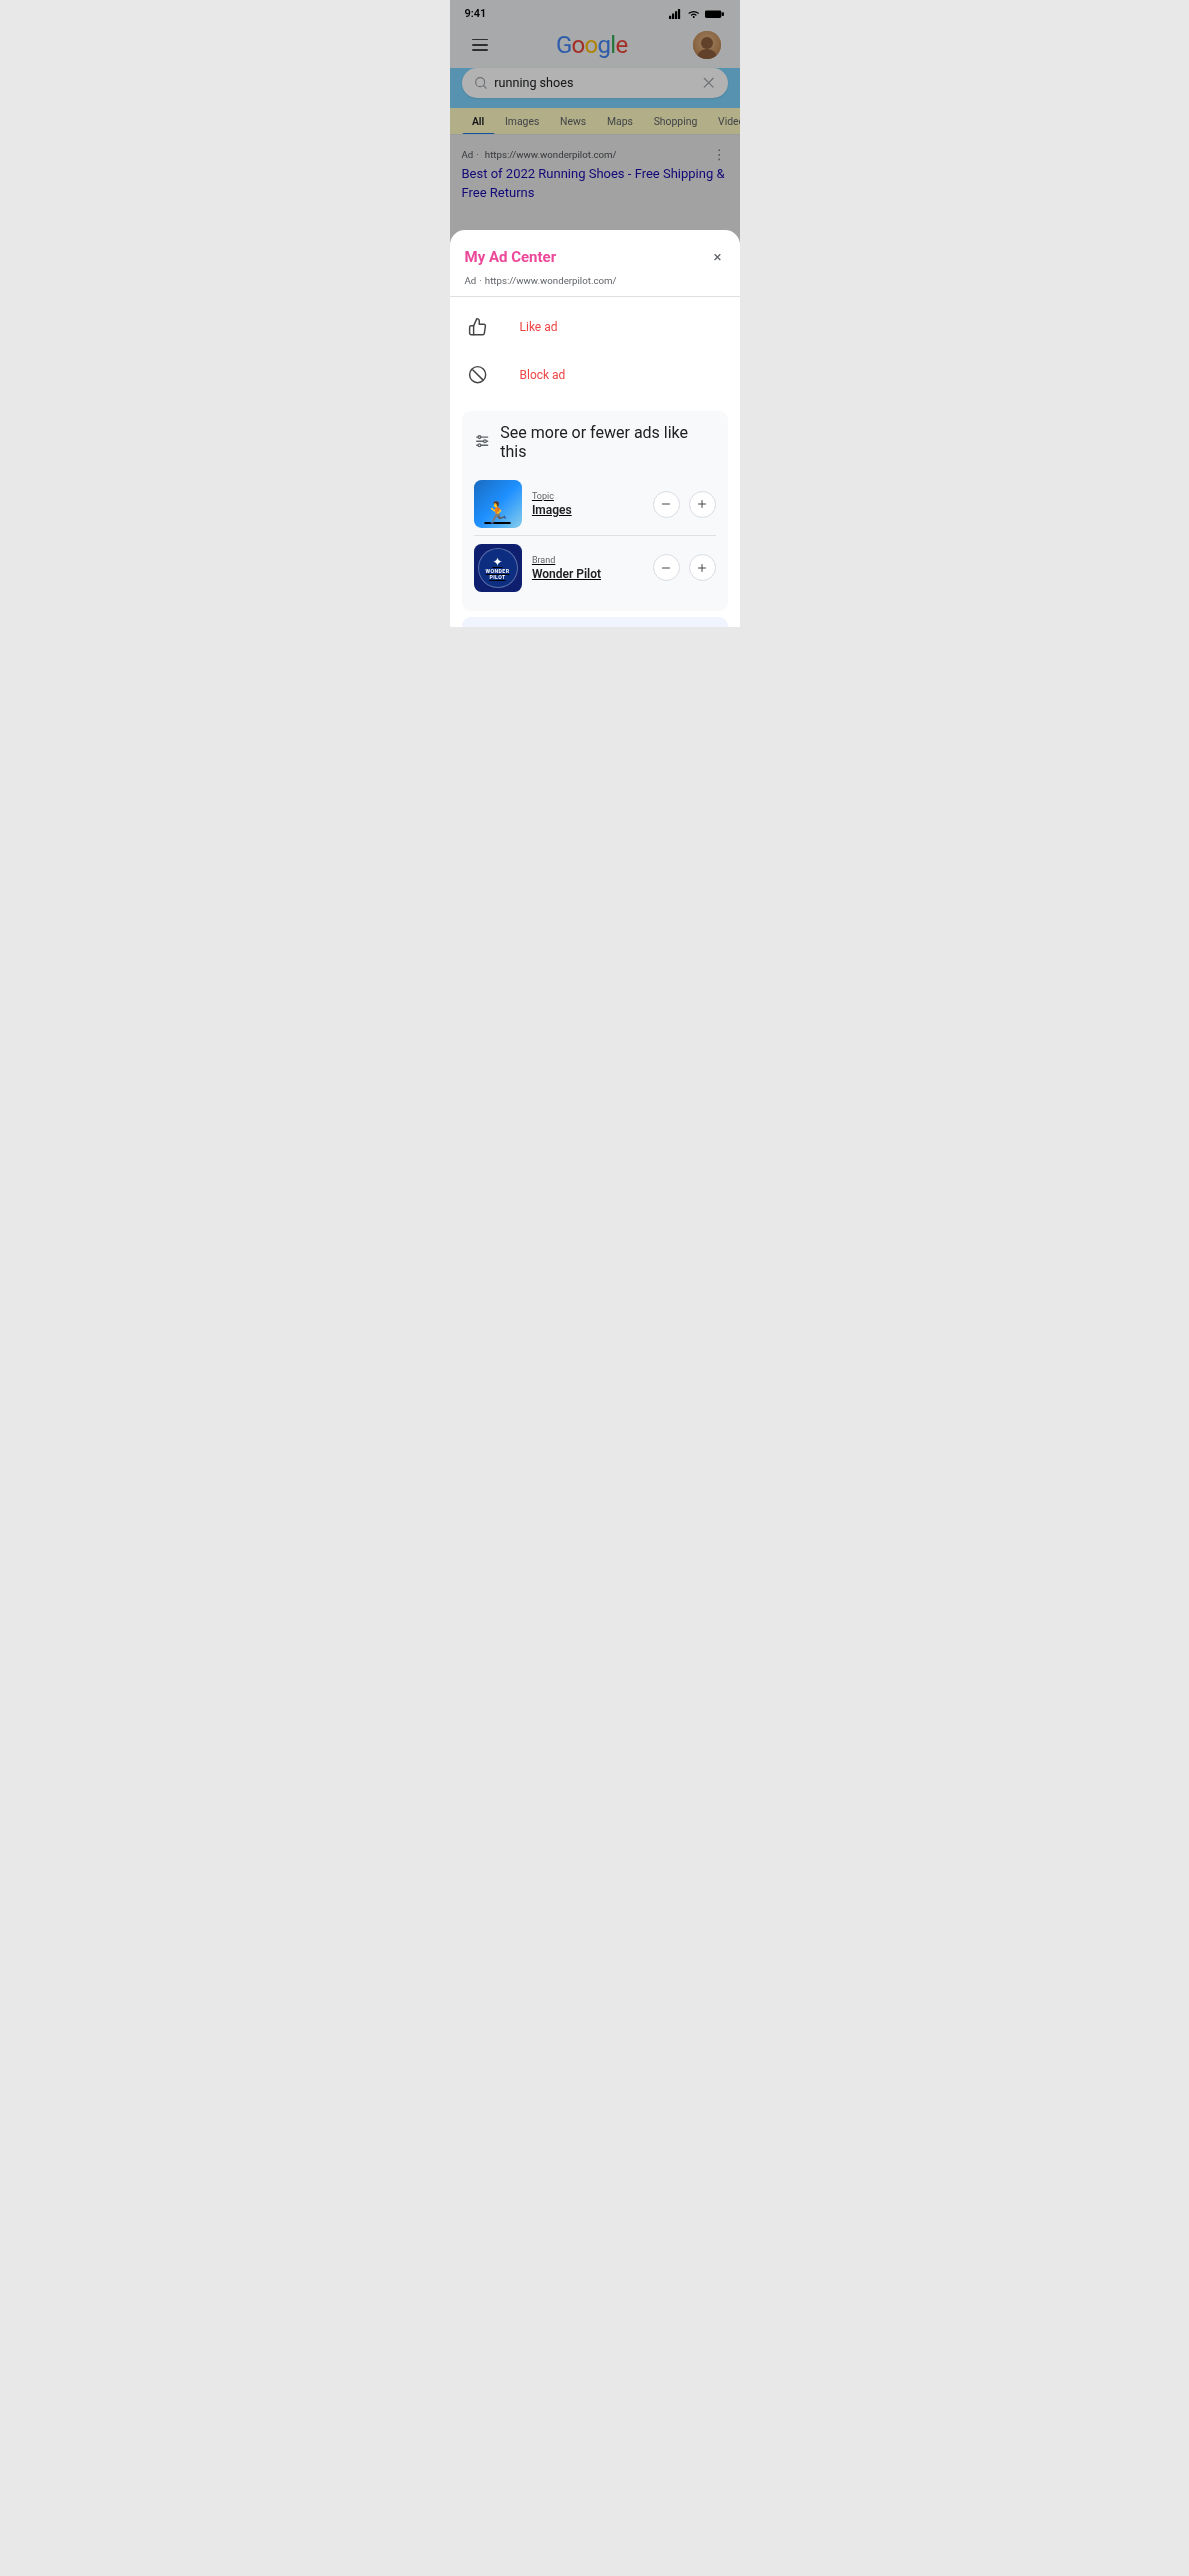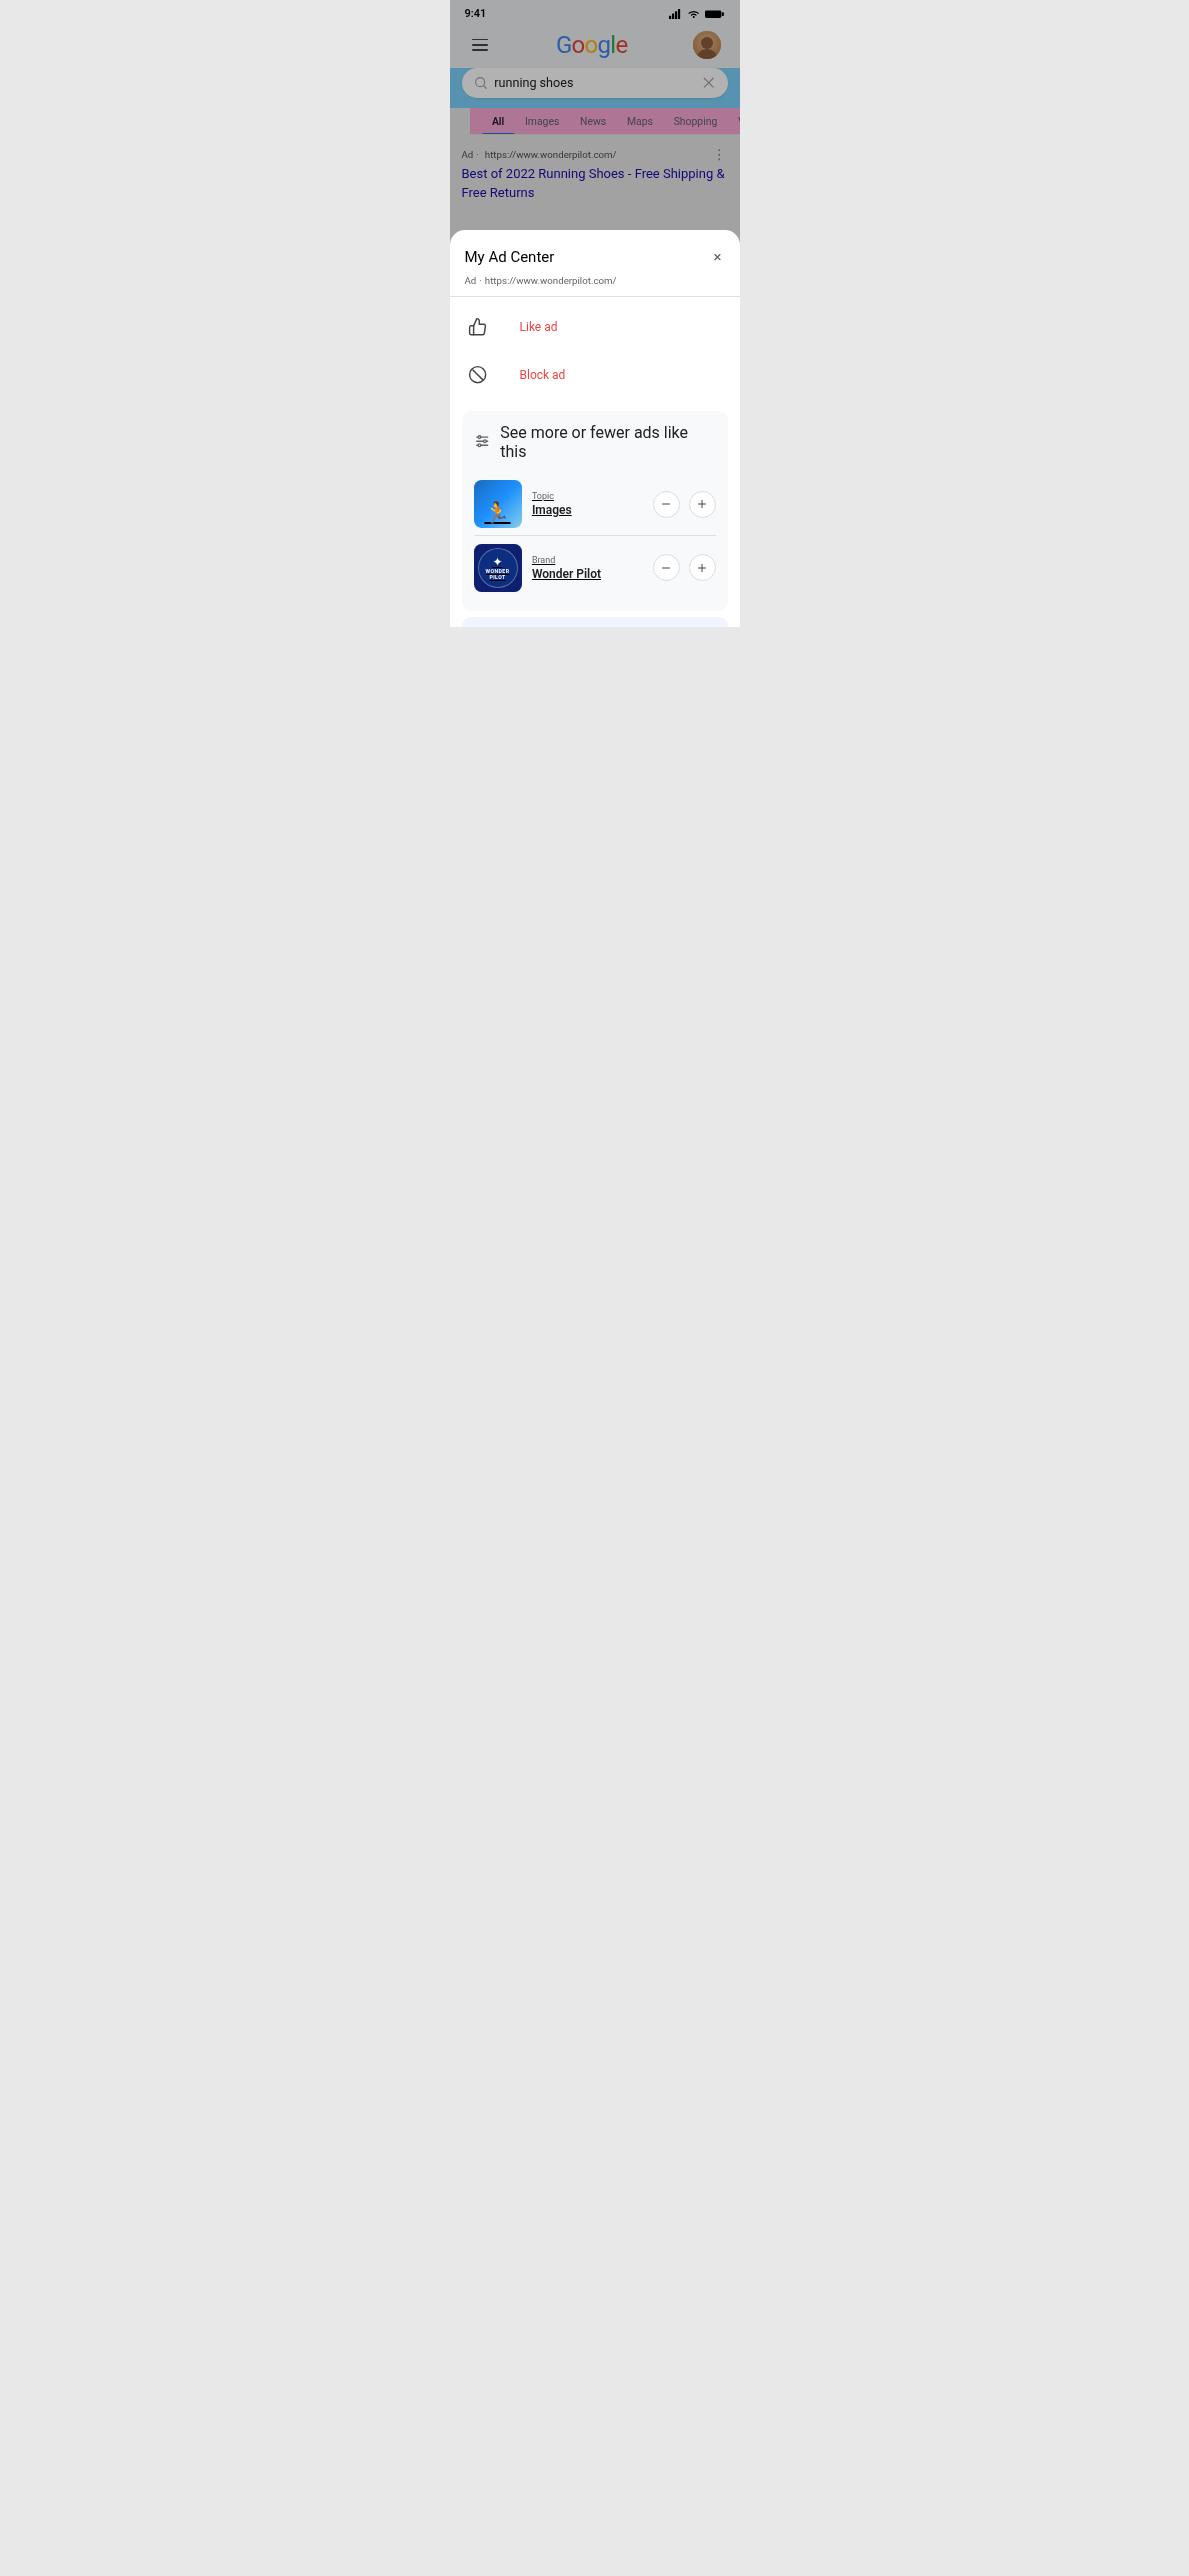--- a/index.html
+++ b/index.html
@@ -128,27 +128,26 @@
       color: #202124;
     }
     .search-clear {
       color: #9aa0a6;
       font-size: 13.4px;
       cursor: pointer;
     }
 
     
     .tabs {
-      background: #f9a8d4;
+      background: #fef9c3;
       display: flex;
       gap: 0;
       padding: 0 12px;
       border-bottom: 0.7px solid #e0e0e0;
       overflow-x: auto;
-      margin-left: 20px;
     }
     .tabs::-webkit-scrollbar { display: none; }
     .tab {
       padding: 7.4px 10.4px 6px;
       font-size: 10.4px;
       color: #5f6368;
       white-space: nowrap;
       cursor: pointer;
       position: relative;
     }
@@ -224,22 +223,22 @@
       top: 230px;
     }
     .sheet-header {
       display: flex;
       align-items: center;
       justify-content: space-between;
       padding: 15px 15px 6px;
     }
     .sheet-title {
       font-size: 15px;
-      font-weight: 400;
-      color: #000000;
+      font-weight: 700;
+      color: #ec4899;
     }
     .sheet-close {
       font-size: 15px;
       color: #5f6368;
       cursor: pointer;
       padding: 3px;
     }
     .sheet-ad-info {
       display: flex;
       align-items: center;

